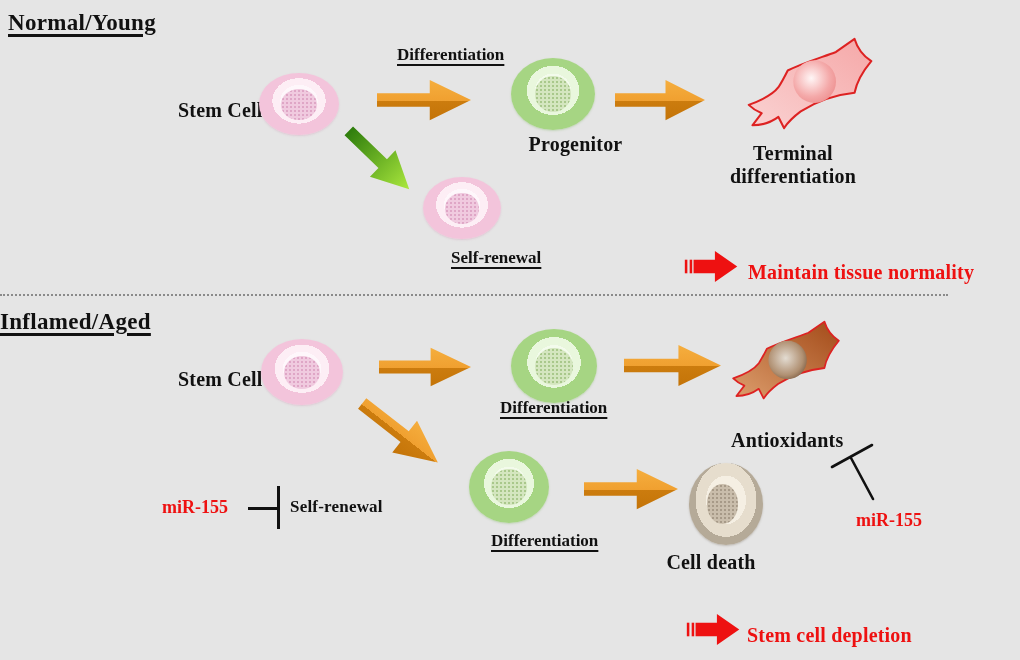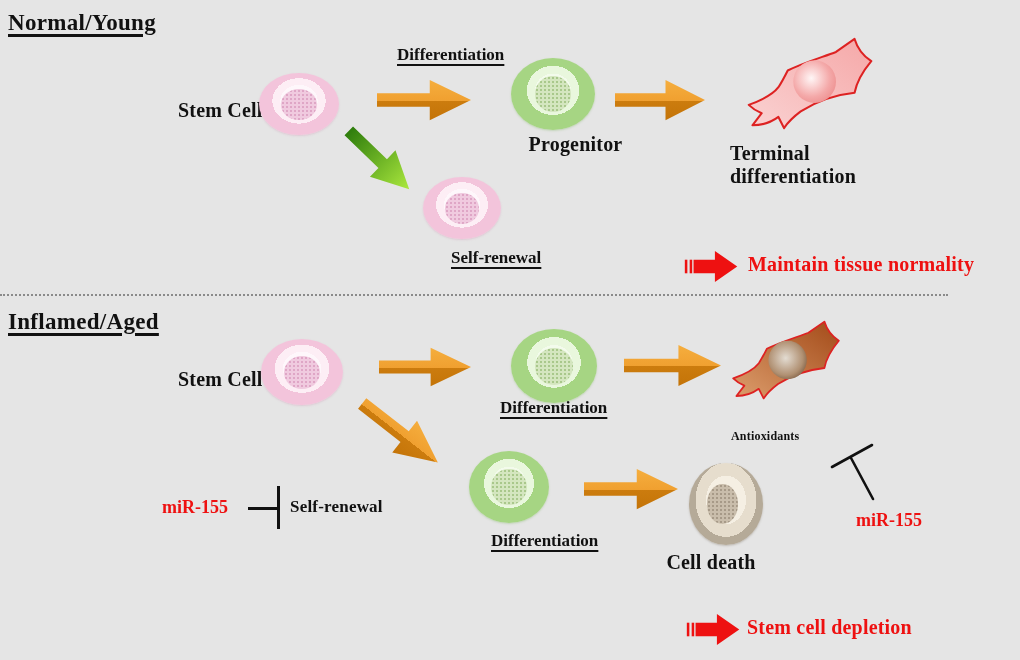--- a/index.html
+++ b/index.html
@@ -13,21 +13,21 @@
   html,body{margin:0;padding:0;background:#ffffff;}
   #stage{
     position:relative;width:1020px;height:660px;background:#e5e5e5;overflow:hidden;
     font-family:Liberation Serif, serif;color:var(--ink);
   }
   .abs{position:absolute;}
   .heading{font-size:23px;font-weight:bold;text-decoration:underline;text-decoration-thickness:2.5px;text-underline-offset:4px;letter-spacing:.3px;}
   .proclabel{font-size:17px;font-weight:bold;text-decoration:underline;text-decoration-thickness:2px;text-underline-offset:4px;margin-left:34px;}
   .celllabel{font-size:20px;font-weight:bold;letter-spacing:.2px;}
   .plainlabel{font-size:17px;font-weight:bold;letter-spacing:.2px;}
-  .redtext{color:var(--accent-red);font-weight:bold;font-size:20px;letter-spacing:.2px;}
+  .redtext{color:var(--accent-red);font-weight:bold;font-size:20px;letter-spacing:.2px;margin-top:8px;}
   .mir{color:var(--accent-red);font-weight:bold;font-size:18px;}
   .divider{border-top:2px dotted #8a8a8a;height:0;}
   .cell{position:absolute;border-radius:50%;}
   .cell .nucleus{position:absolute;border-radius:50%;inset:25% 28%;}
   .cell-pink{background:radial-gradient(ellipse at 50% 45%, #fef7fb 0 33%, #fdeef5 33% 47%, #f3c4db 47% 82%, #f8d9e8 82% 100%);box-shadow:0 1px 2px rgba(210,150,180,.35);}
   .cell-pink .nucleus{background-color:#f0cadf;background-image:radial-gradient(circle,#dfa6c6 28%,transparent 32%);background-size:4px 4px;}
   .cell-green{background:radial-gradient(ellipse at 50% 45%, #f3fbec 0 30%, #e9f7dd 30% 44%, #a6d583 44% 82%, #c4e4a8 82% 100%);box-shadow:0 1px 2px rgba(130,180,100,.35);}
   .cell-green .nucleus{background-color:#d4e6bf;background-image:radial-gradient(circle,#a9c88b 28%,transparent 32%);background-size:4px 4px;}
   .cell-dead{background:radial-gradient(ellipse at 50% 45%, #f5efe3 0 38%, #e6ddcd 38% 58%, #b5aa98 58% 88%, #cdc3b2 88% 100%);box-shadow:0 1px 2px rgba(120,110,95,.35);}
   .cell-dead .nucleus{inset:26% 34% 26% 24%;background-color:#c9bdab;background-image:radial-gradient(circle,#a79a88 28%,transparent 32%);background-size:4px 4px;}
@@ -92,21 +92,21 @@
   <div class="abs celllabel" style="left:528px;top:133px;width:95px;text-align:center;">Progenitor</div>
 
   <svg class="abs" style="left:615px;top:77px;width:90px;height:46px;" viewBox="0 0 98 48" preserveAspectRatio="none">
     <polygon points="0,17 55,17 55,3 98,24 55,45 55,31 0,31" fill="url(#orangeGrad)"></polygon>
   </svg>
 
   <svg class="abs" style="left:745px;top:36px;width:130px;height:95px;" viewBox="0 0 140 100">
     <path d="M46 36 C62 28 82 22 98 16 L118 2 C121 12 127 20 136 26 C126 38 120 50 118 60 C98 62 76 70 60 80 C52 86 46 92 42 98 L36 86 C28 92 18 95 8 95 L18 82 C13 80 8 77 4 73 C18 68 30 62 36 54 C40 48 43 42 46 36 Z" fill="url(#pinkFill)" stroke="#dd2222" stroke-width="2.2" stroke-linejoin="round"></path>
     <circle cx="75" cy="48" r="23" fill="url(#pinkNuc)"></circle>
   </svg>
-  <div class="abs celllabel" style="left:730px;top:142px;width:196px;text-align:left;">Terminal differentiation</div>
+  <div class="abs celllabel" style="left:695px;top:142px;width:196px;text-align:center;">Terminal differentiation</div>
 
   <svg class="abs" style="left:337px;top:139px;width:84px;height:42px;transform:rotate(44deg);" viewBox="0 0 98 48" preserveAspectRatio="none">
     <polygon points="0,17 55,17 55,3 98,24 55,45 55,31 0,31" fill="url(#greenGrad)"></polygon>
   </svg>
 
   <div class="cell cell-pink" style="left:423px;top:177px;width:78px;height:62px;">
       <div class="nucleus"></div>
     </div>
   <div class="abs proclabel" style="left:417px;top:248px;">Self-renewal</div>
 
@@ -114,21 +114,21 @@
     <g fill="var(--accent-red)">
       <rect x="0" y="10" width="2.6" height="14"></rect>
       <rect x="5" y="10" width="2.6" height="14"></rect>
       <polygon points="9,10 31,10 31,1 54,17 31,33 31,24 9,24"></polygon>
     </g>
   </svg>
   <div class="abs redtext" style="left:748px;top:253px;">Maintain tissue normality</div>
 
   <div class="abs divider" style="left:0;top:294px;width:948px;"></div>
 
-  <div class="abs heading" style="left:8px;top:309px;">Inflamed/Aged</div>
+  <div class="abs heading" style="left:0;top:309px;">Inflamed/Aged</div>
 
   <div class="abs celllabel" style="left:178px;top:368px;">Stem Cell</div>
   <div class="cell cell-pink" style="left:261px;top:339px;width:82px;height:66px;">
       <div class="nucleus"></div>
     </div>
 
   <svg class="abs" style="left:379px;top:345px;width:92px;height:44px;" viewBox="0 0 98 48" preserveAspectRatio="none">
     <polygon points="0,17 55,17 55,3 98,24 55,45 55,31 0,31" fill="url(#orangeGrad)"></polygon>
   </svg>
 
@@ -142,21 +142,21 @@
   <div class="abs proclabel" style="left:466px;top:398px;">Differentiation</div>
 
   <svg class="abs" style="left:624px;top:342px;width:97px;height:47px;" viewBox="0 0 98 48" preserveAspectRatio="none">
     <polygon points="0,17 55,17 55,3 98,24 55,45 55,31 0,31" fill="url(#orangeGrad)"></polygon>
   </svg>
 
   <svg class="abs" style="left:730px;top:310px;width:112px;height:100px;" viewBox="0 0 140 100">
     <path d="M46 36 C62 28 82 22 98 16 L118 2 C121 12 127 20 136 26 C126 38 120 50 118 60 C98 62 76 70 60 80 C52 86 46 92 42 98 L36 86 C28 92 18 95 8 95 L18 82 C13 80 8 77 4 73 C18 68 30 62 36 54 C40 48 43 42 46 36 Z" fill="url(#brownFill)" stroke="#dd2222" stroke-width="2.2" stroke-linejoin="round"></path>
     <circle cx="72" cy="50" r="24" fill="url(#brownNuc)"></circle>
   </svg>
-  <div class="abs celllabel" style="left:731px;top:429px;font-size:12px;">Antioxidants</div>
+  <div class="abs celllabel" style="left:731px;top:429px;font-size:20px;">Antioxidants</div>
 
   <svg class="abs" style="left:828px;top:441px;width:50px;height:62px;" viewBox="0 0 50 62">
     <line x1="45" y1="58" x2="23" y2="17" stroke="var(--ink)" stroke-width="2.6" stroke-linecap="round"></line>
     <line x1="4" y1="26" x2="44" y2="4" stroke="var(--ink)" stroke-width="2.6" stroke-linecap="round"></line>
   </svg>
   <div class="abs mir" style="left:856px;top:510px;">miR-155</div>
 
   <div class="cell cell-green" style="left:469px;top:451px;width:80px;height:72px;">
       <div class="nucleus"></div>
     </div>

